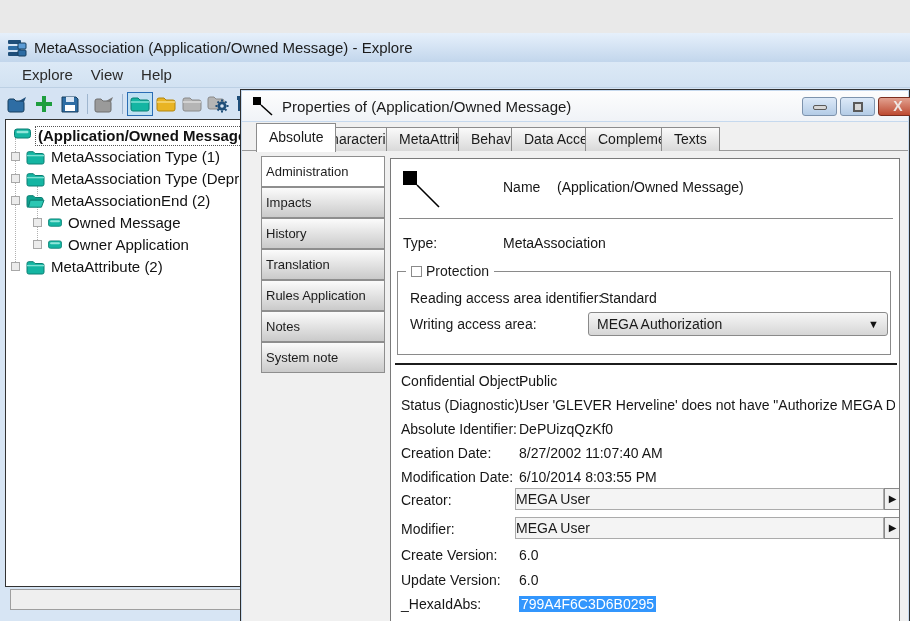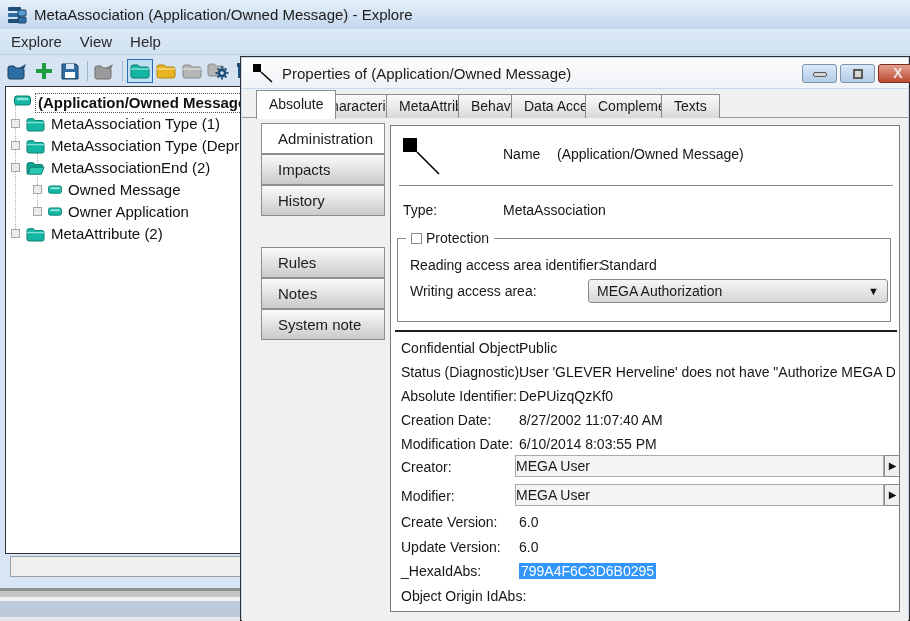--- a/index.html
+++ b/index.html
@@ -1,28 +1,28 @@
 <!DOCTYPE html>
 <html><head>
 <meta charset="utf-8">
 <style>
   * { margin:0; padding:0; box-sizing:border-box; }
   html,body { width:910px; height:621px; overflow:hidden; }
   body { font-family:"Liberation Sans","DejaVu Sans",sans-serif; font-size:14px; color:#1a1a1a; background:#e9e9e9; }
-  #stage { position:relative; width:910px; height:488px; background:#fde047; }
+  #stage { position:relative; width:910px; height:488px; background:#fde047;margin-top:33px; }
 
   
   .main-win { position:absolute; left:0; top:0; width:910px; height:588px; background:#d7e5f4; }
   .titlebar { position:absolute; left:0; top:0; width:910px; height:29px;
               background:linear-gradient(#e6f0fb,#c2d6ec); display:flex; align-items:center; }
   .titlebar .app-icon { margin:0 6px 0 6px; width:22px; height:22px; }
   .titlebar .title-text { font-size:15px; color:#1c1c1c; }
   .menubar { position:absolute; left:0; top:29px; width:910px; height:26px;
              background:linear-gradient(#dce9f6,#d2e2f2); border-bottom:1px solid #bcd0e4;
-             display:flex; align-items:center; padding-left:2px; }
+             display:flex; align-items:center; padding-left:13px; }
   .menu-item { padding:3px 9px; font-size:15px; color:#2a2a2a; }
   .toolbar { position:absolute; left:0; top:55px; width:910px; height:31px;
              background:#d5e3f3; display:flex; align-items:center; padding-left:5px; }
   .tbtn { width:26px; height:24px; display:flex; align-items:center; justify-content:center; position:relative; }
   .tbtn.active { background:#bfe0f2; border:1px solid #2a6db5; }
   .tsep { width:1px; height:20px; background:#9fb6cf; margin:0 4px; }
 
   
   .tree-panel { position:absolute; left:5px; top:86px; width:236px; height:468px;
                 background:#fff; border:1px solid #333; overflow:hidden; }
@@ -57,21 +57,21 @@
   .tab { position:absolute; top:5px; height:24px; background:linear-gradient(#fafafa,#d9d9d9);
          border:1px solid #8c8c8c; border-bottom:none; padding:0 12px; line-height:23px;
          font-size:14px; color:#1a1a1a; }
   .tab.active { top:1px; height:29px; background:#fff; line-height:27px; z-index:2; }
 
   .dlg-body { position:absolute; left:1px; top:61px; width:666px; height:503px; background:#f0f0f0; }
 
   
   .side-tab { position:absolute; left:19px; width:124px; height:31px;
               background:linear-gradient(#fbfbfb,#cacaca); border:1px solid #8e8e8e;
-              font-size:15px; color:#1c1c1c; line-height:29px; padding-left:16px; }
+              font-size:13px; color:#1c1c1c; line-height:29px; padding-left:4px; }
   .side-tab.active { background:#fff; }
 
   
   .content { position:absolute; left:148px; top:7px; width:510px; height:487px;
              background:#fff; border:1px solid #7a7a7a; overflow:hidden; }
   .row { position:absolute; white-space:nowrap; font-size:14px; color:#161616; }
   .lblcol { position:absolute; left:10px; }
   .valcol { position:absolute; left:128px; overflow:hidden; white-space:nowrap; max-width:376px; }
   .hline { position:absolute; left:8px; width:494px; border-top:1px solid #8a8a8a; }
   .hline.dark { border-top:2px solid #1c1c1c; left:4px; width:502px; }
@@ -290,20 +290,21 @@
       <div class="tab" style="left:269px;">Data Access</div>
       <div class="tab" style="left:343px;">Complements</div>
       <div class="tab" style="left:419px;">Texts</div>
     </div>
 
     <div class="dlg-body">
 
       <div class="side-tab active" style="top:5px;">Administration</div>
       <div class="side-tab" style="top:67px;">History</div>
       <div class="side-tab" style="top:36px;">Impacts</div>
+      <div class="side-tab" style="top:98px;">Translation</div>
       <div class="side-tab" style="top:129px;">Rules Application</div>
       <div class="side-tab" style="top:160px;">Notes</div>
       <div class="side-tab" style="top:191px;">System note</div>
 
       <div class="content">
 
         <svg width="44" height="42" viewBox="0 0 44 42" style="position:absolute; left:8px; top:10px;">
           <rect x="4" y="2" width="14" height="14" fill="#000"></rect>
           <line x1="18" y1="16" x2="40" y2="38" stroke="#000" stroke-width="1.6"></line>
         </svg>

